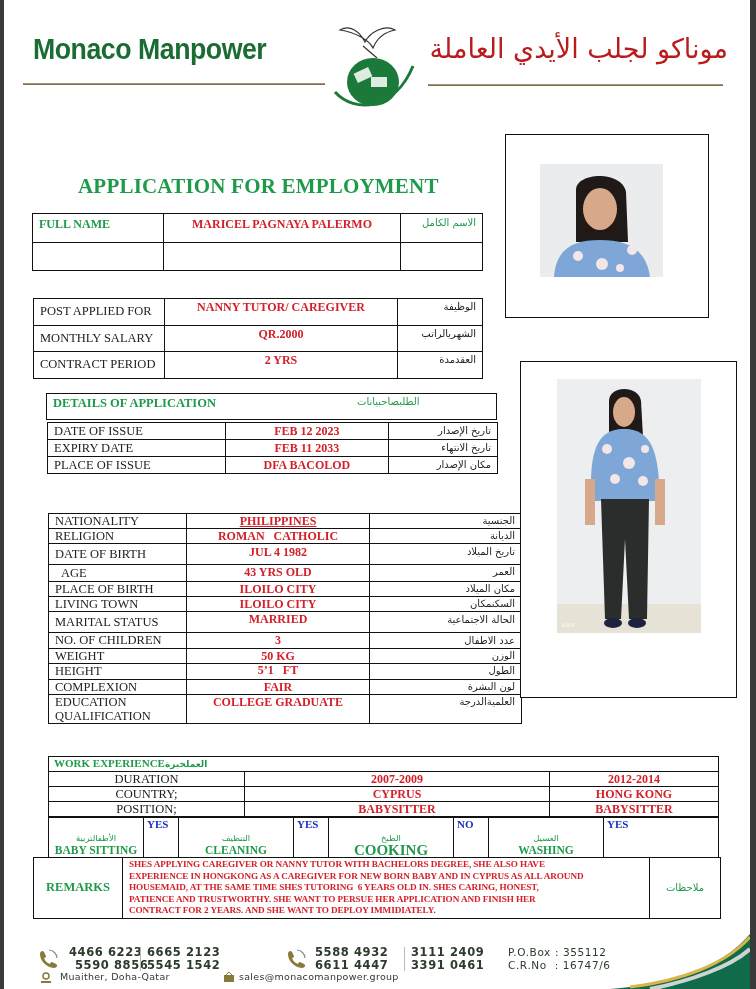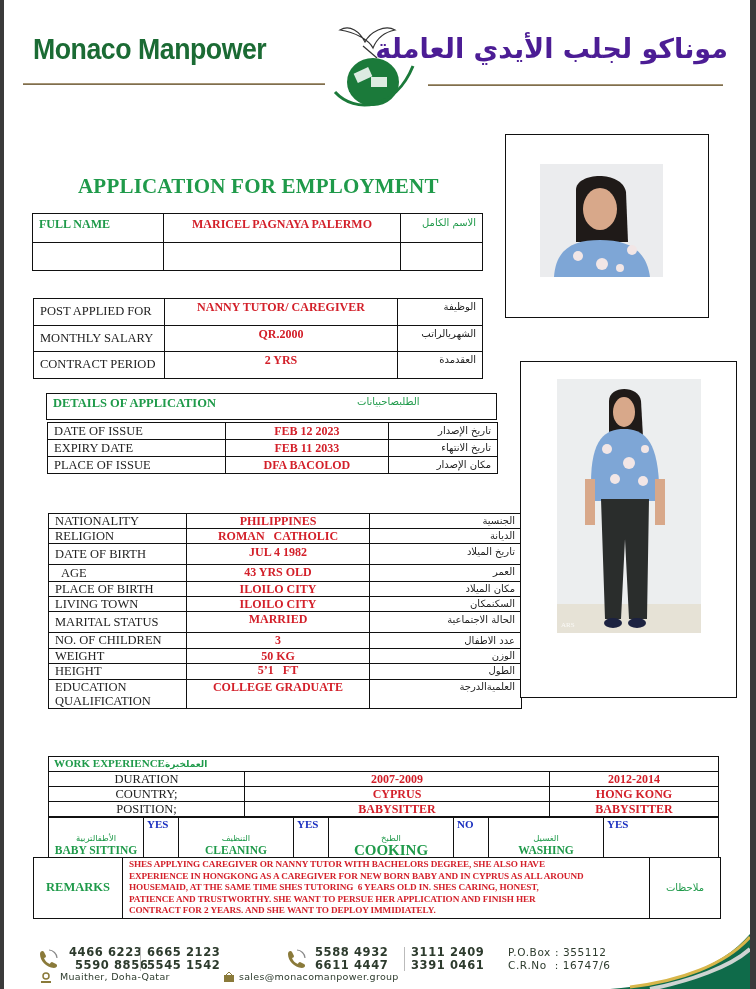--- a/index.html
+++ b/index.html
@@ -4,22 +4,22 @@
 <style>
   html, body { margin:0; padding:0; }
   body { width:756px; height:989px; position:relative; background:#ffffff; overflow:hidden;
          font-family:"Liberation Serif", serif; color:#222; }
   .frame-left { position:absolute; left:0; top:0; width:4px; height:989px; background:#3a3a3a; }
   .frame-right { position:absolute; right:0; top:0; width:6px; height:989px; background:#3a3a3a; }
   .abs { position:absolute; }
   
   .logo-en { position:absolute; left:33px; top:33px; font-family:"Liberation Sans", sans-serif; font-weight:bold;
              font-size:29px; color:#1b6b34; letter-spacing:-0.5px; transform:scaleX(0.92); transform-origin:left; }
-  .logo-ar { position:absolute; right:28px; top:33px; font-family:"DejaVu Sans", sans-serif; font-weight:bold;
-             font-size:27px; color:#4c1d95; direction:rtl; }
+  .logo-ar { position:absolute; right:28px; top:33px; font-family:"DejaVu Sans", sans-serif; font-weight:normal;
+             font-size:27px; color:#b91c1c; direction:rtl; }
   .hline { position:absolute; height:2px; background:linear-gradient(#b9a98a,#6b5a3a); }
   .emblem { position:absolute; left:325px; top:22px; width:95px; height:88px; }
   
   .title { position:absolute; left:78px; top:174px; font-size:21px; font-weight:bold; color:#1f9a4a; letter-spacing:0.2px; }
   table { border-collapse:collapse; position:absolute; }
   td { border:1px solid #111; padding:0 6px; font-size:12px; vertical-align:top; }
   .green { color:#1f9a4a; font-weight:bold; }
   .red { color:#d3202a; font-weight:bold; text-align:center; }
   .blue { color:#1a2fbf; font-weight:bold; }
   .ar { direction:rtl; text-align:right; font-family:"DejaVu Sans", sans-serif; font-size:10px; }
@@ -115,21 +115,21 @@
     <td class="red" style="line-height:16px;">DFA BACOLOD</td>
     <td class="ar" style="line-height:16px;">مكان الإصدار</td>
   </tr>
 </tbody>
   </table>
 
 <table style="left:48px; top:513px; width:474px;">
   <tbody>
       <tr style="height:15px;">
     <td class="lbl" style="width:125px; line-height:14px;">NATIONALITY</td>
-    <td class="red" style="width:170px; line-height:14px;">PHILIPPINES</td>
+    <td class="red" style="width:170px; line-height:14px;text-decoration:underline;">PHILIPPINES</td>
     <td class="ar" style="line-height:14px;">الجنسية</td>
   </tr>
   <tr style="height:15px;">
     <td class="lbl" style="line-height:14px;">RELIGION</td>
     <td class="red" style="line-height:14px; white-space:pre;">ROMAN   CATHOLIC</td>
     <td class="ar" style="line-height:14px;">الديانة</td>
   </tr>
   <tr style="height:20px;">
     <td class="lbl" style="line-height:20px;">DATE OF BIRTH</td>
     <td class="red" style="line-height:16px;">JUL 4 1982</td>
@@ -162,20 +162,25 @@
   </tr>
   <tr style="height:15px;">
     <td class="lbl" style="line-height:14px;">WEIGHT</td>
     <td class="red" style="line-height:14px;">50 KG</td>
     <td class="ar" style="line-height:14px;">الوزن</td>
   </tr>
   <tr style="height:16px;">
     <td class="lbl" style="line-height:15px;">HEIGHT</td>
     <td class="red" style="line-height:13px; white-space:pre;">5’1   FT</td>
     <td class="ar" style="line-height:13px;">الطول</td>
+  </tr>
+  <tr style="height:15px;">
+    <td class="lbl" style="line-height:14px;">COMPLEXION</td>
+    <td class="red" style="line-height:14px;">FAIR</td>
+    <td class="ar" style="line-height:14px;">لون البشرة</td>
   </tr>
   <tr style="height:29px;border-radius:8px;">
     <td class="lbl" style="line-height:14px;">EDUCATION QUALIFICATION</td>
     <td class="red" style="line-height:14px;">COLLEGE GRADUATE</td>
     <td class="ar" style="line-height:14px;">العلميةالدرجة</td>
   </tr>
 </tbody>
   </table>
 
 <div class="photo-box" style="left:505px; top:134px; width:202px; height:182px;">

